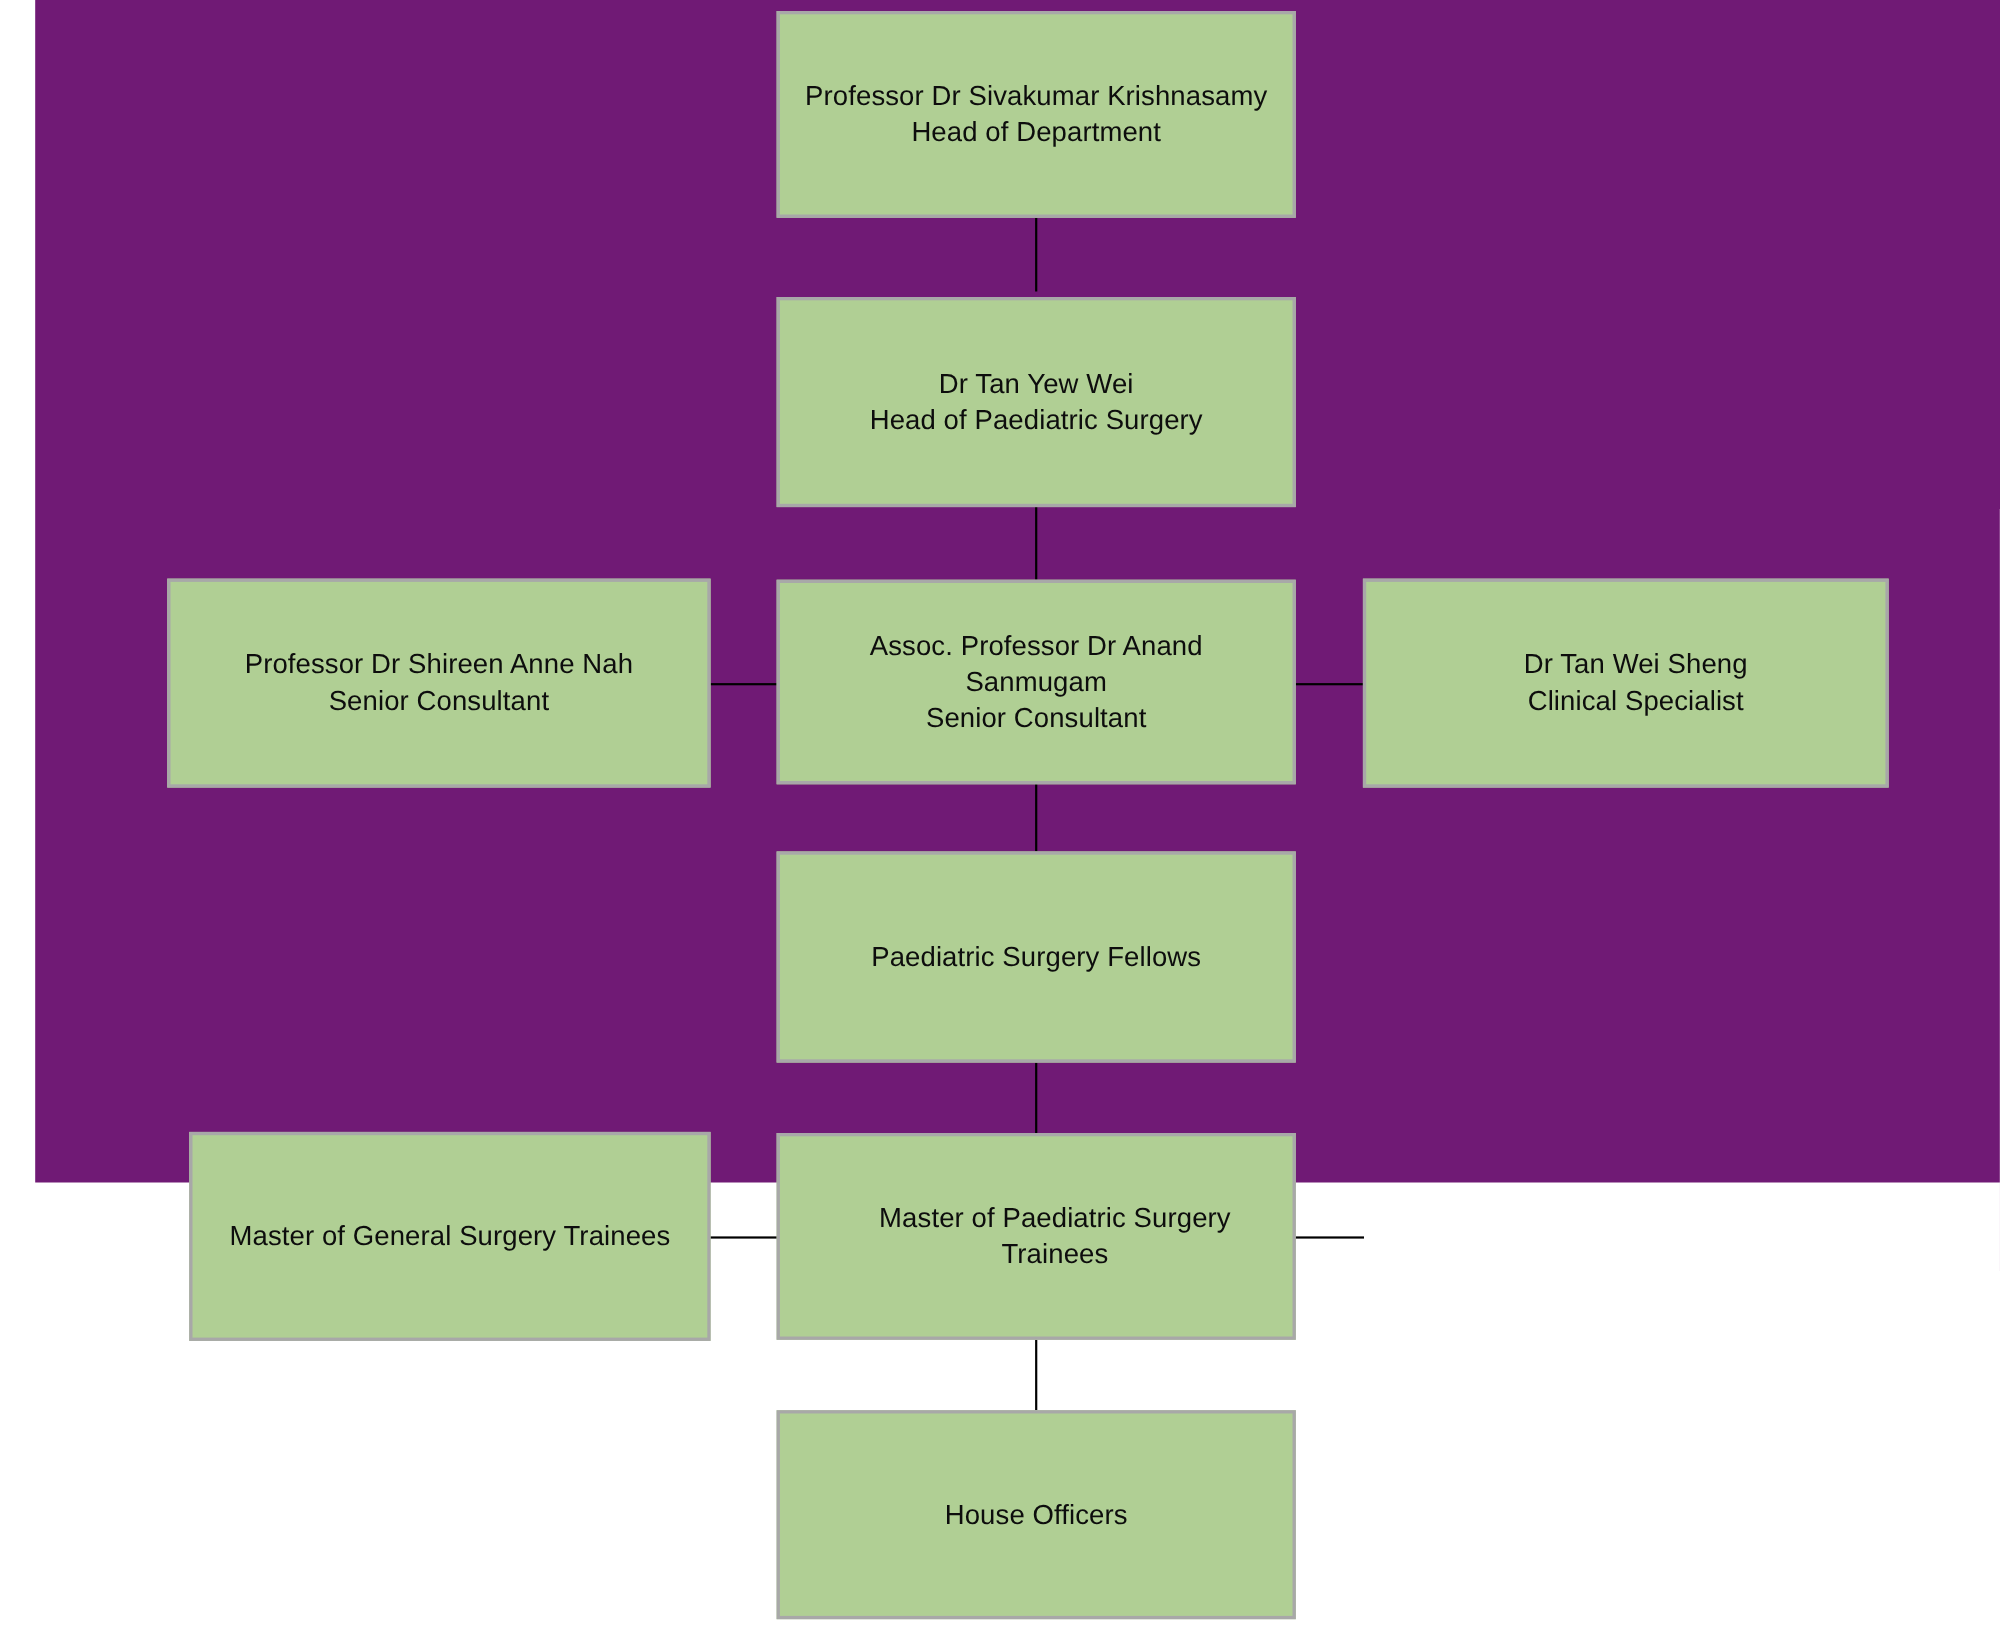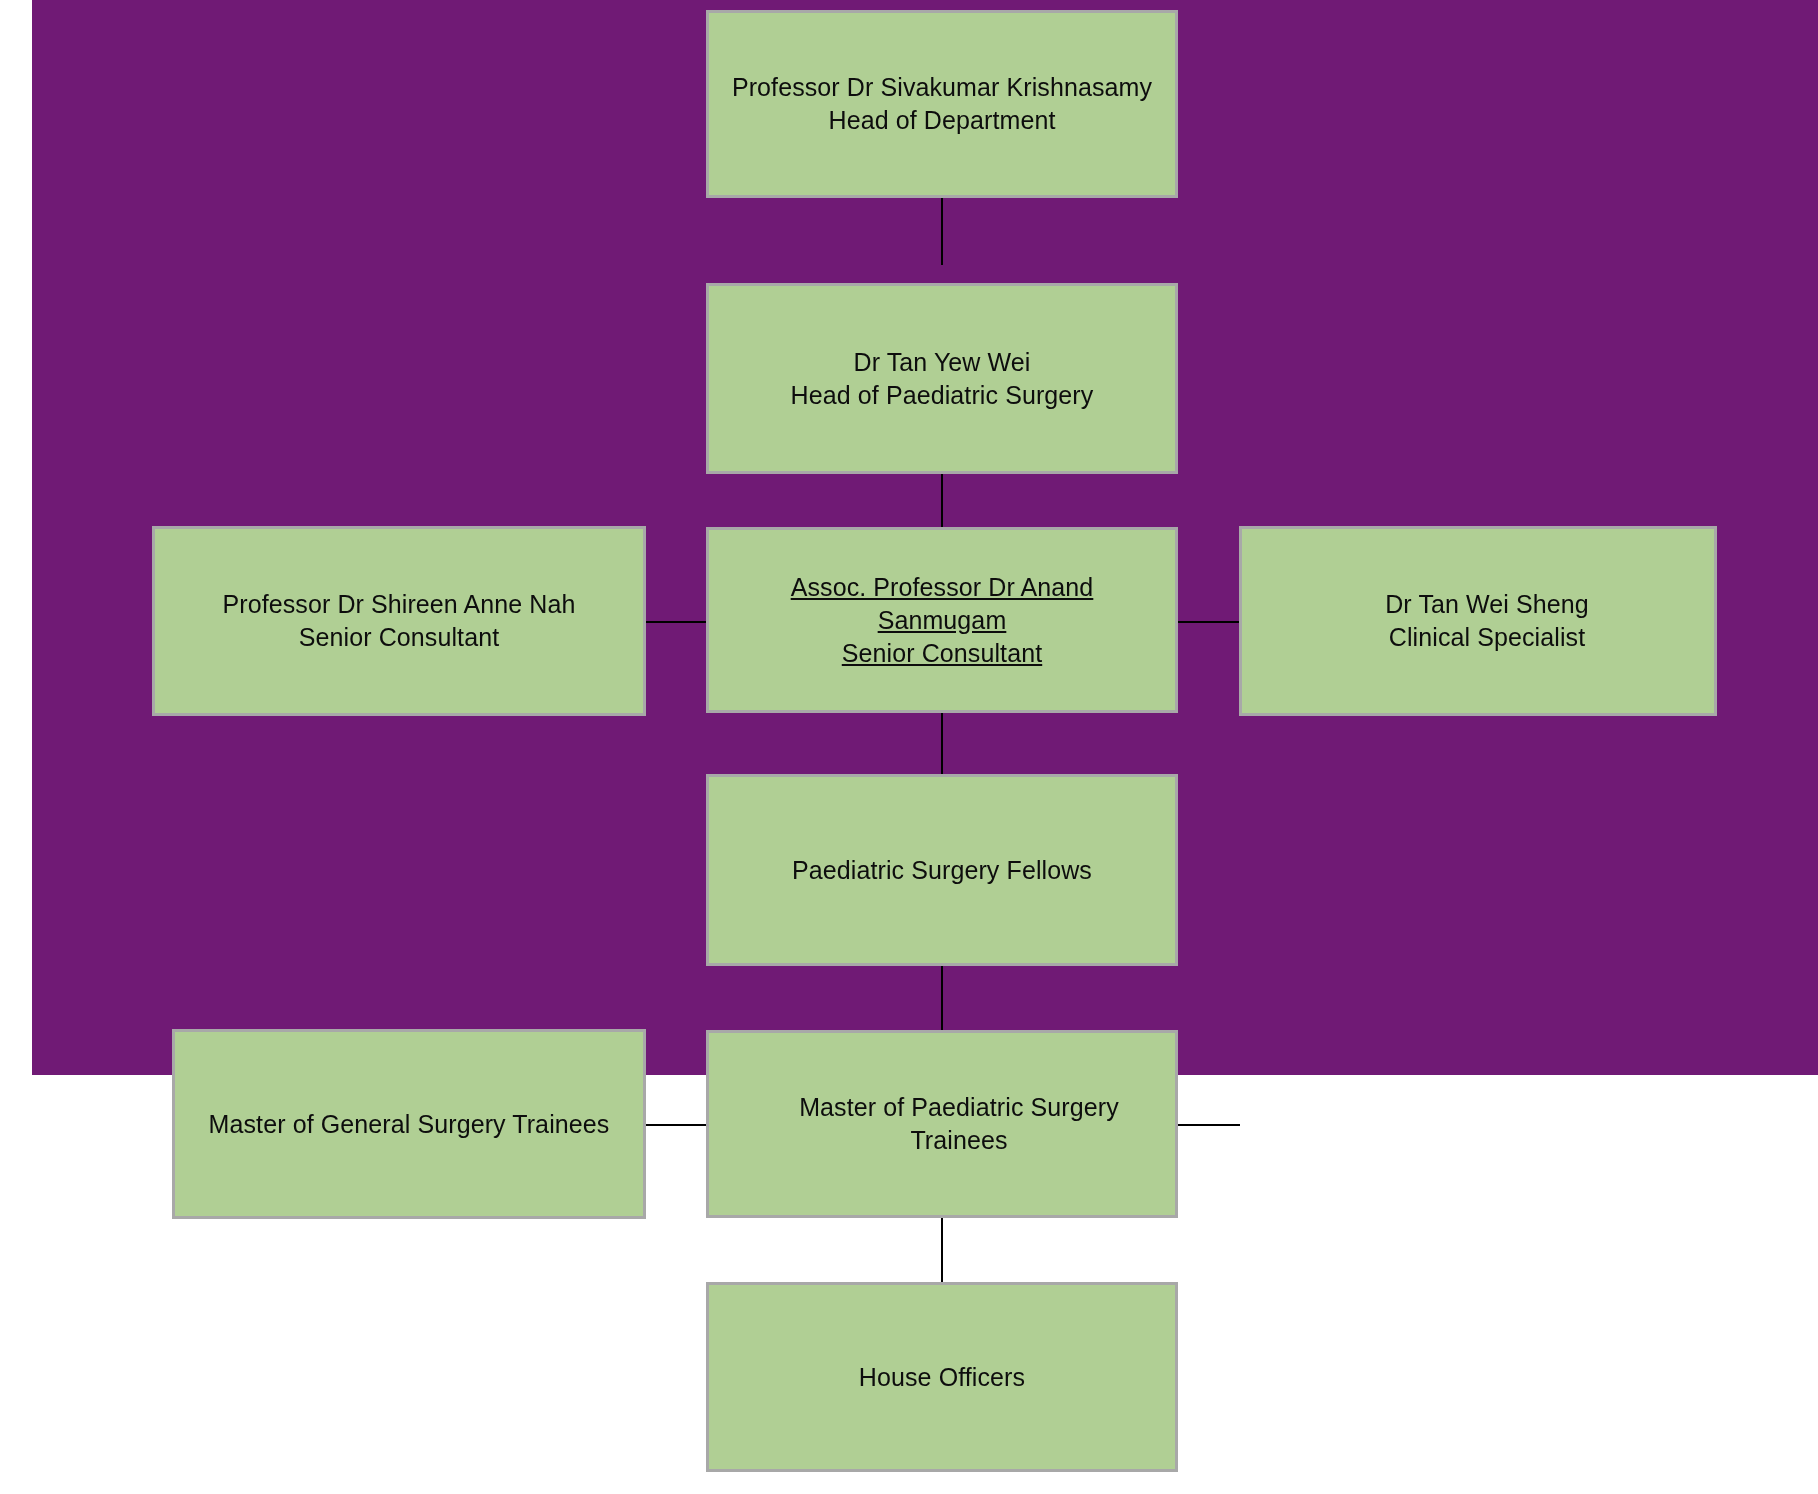--- a/index.html
+++ b/index.html
@@ -54,27 +54,27 @@
   <div class="connector h" style="left:1145px; top:621px; width:63px;"></div>
   <div class="connector v" style="left:909px; top:712px; height:62px;"></div>
   <div class="connector v" style="left:909px; top:966px; height:64px;"></div>
   <div class="connector h" style="left:613px; top:1124px; width:62px;"></div>
   <div class="connector h" style="left:1145px; top:1124px; width:63px;"></div>
   <div class="connector v" style="left:909px; top:1218px; height:64px;"></div>
 
   <div class="node" style="left:674px; top:10px; width:472px; height:188px;">Professor Dr Sivakumar Krishnasamy
 Head of Department</div>
 
-  <div class="node" style="left:674px; top:283px; width:472px; height:191px;">Dr Tan Yew Wei
+  <div class="node" style="left:674px; top:270px; width:472px; height:191px;">Dr Tan Yew Wei
 Head of Paediatric Surgery</div>
 
   <div class="node" style="left:120px; top:526px; width:494px; height:190px;">Professor Dr  Shireen Anne Nah
 Senior Consultant</div>
 
-  <div class="node" style="left:674px; top:527px; width:472px; height:186px;text-decoration:underline;">Assoc. Professor Dr Anand
+  <div class="node" style="left:674px; top:527px; width:472px; height:186px;">Assoc. Professor Dr Anand
 Sanmugam
 Senior Consultant</div>
 
   <div class="node" style="left:1207px; top:526px; width:478px; height:190px;padding-left:28px;">Dr Tan Wei Sheng
 Clinical Specialist</div>
 
   <div class="node" style="left:674px; top:774px; width:472px; height:192px;">Paediatric Surgery Fellows</div>
 
   <div class="node" style="left:140px; top:1029px; width:474px; height:190px;">Master of General Surgery Trainees</div>
 

